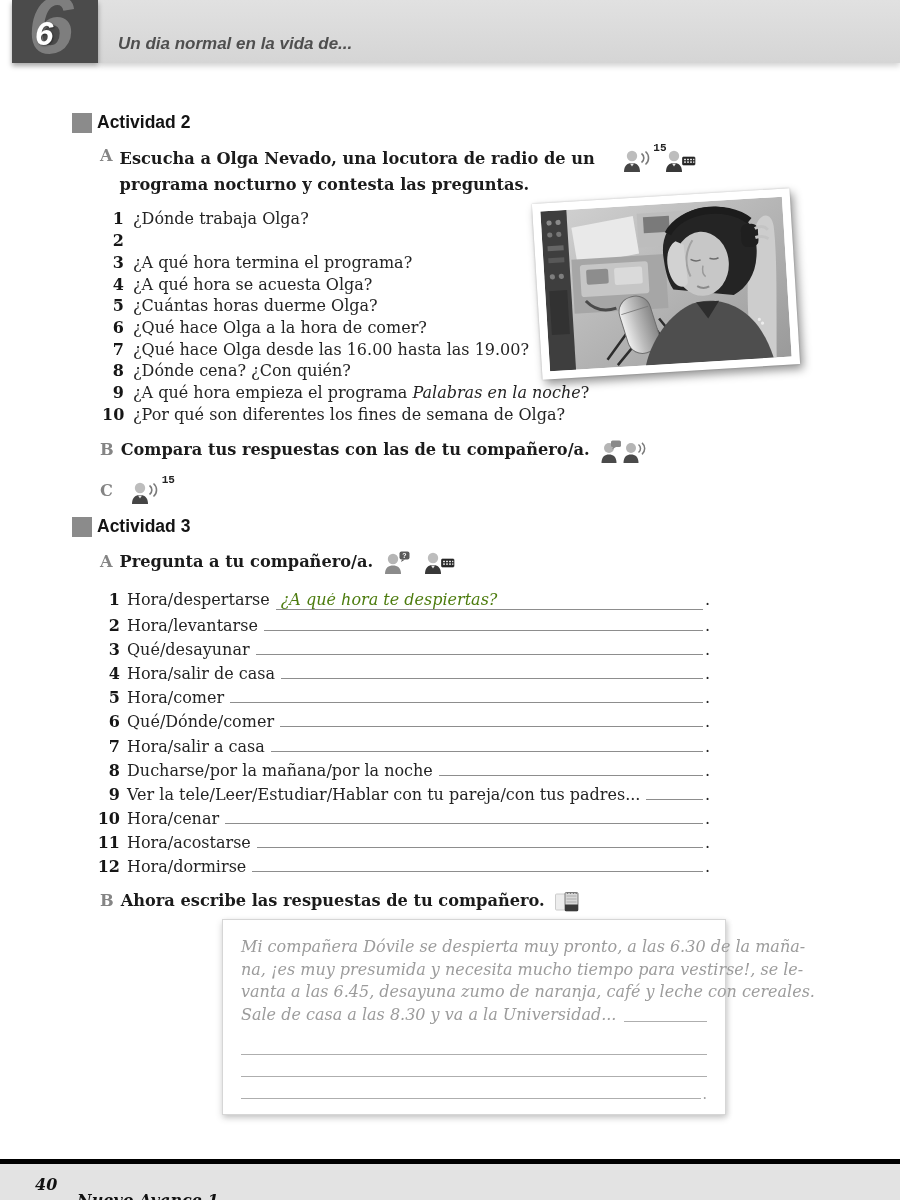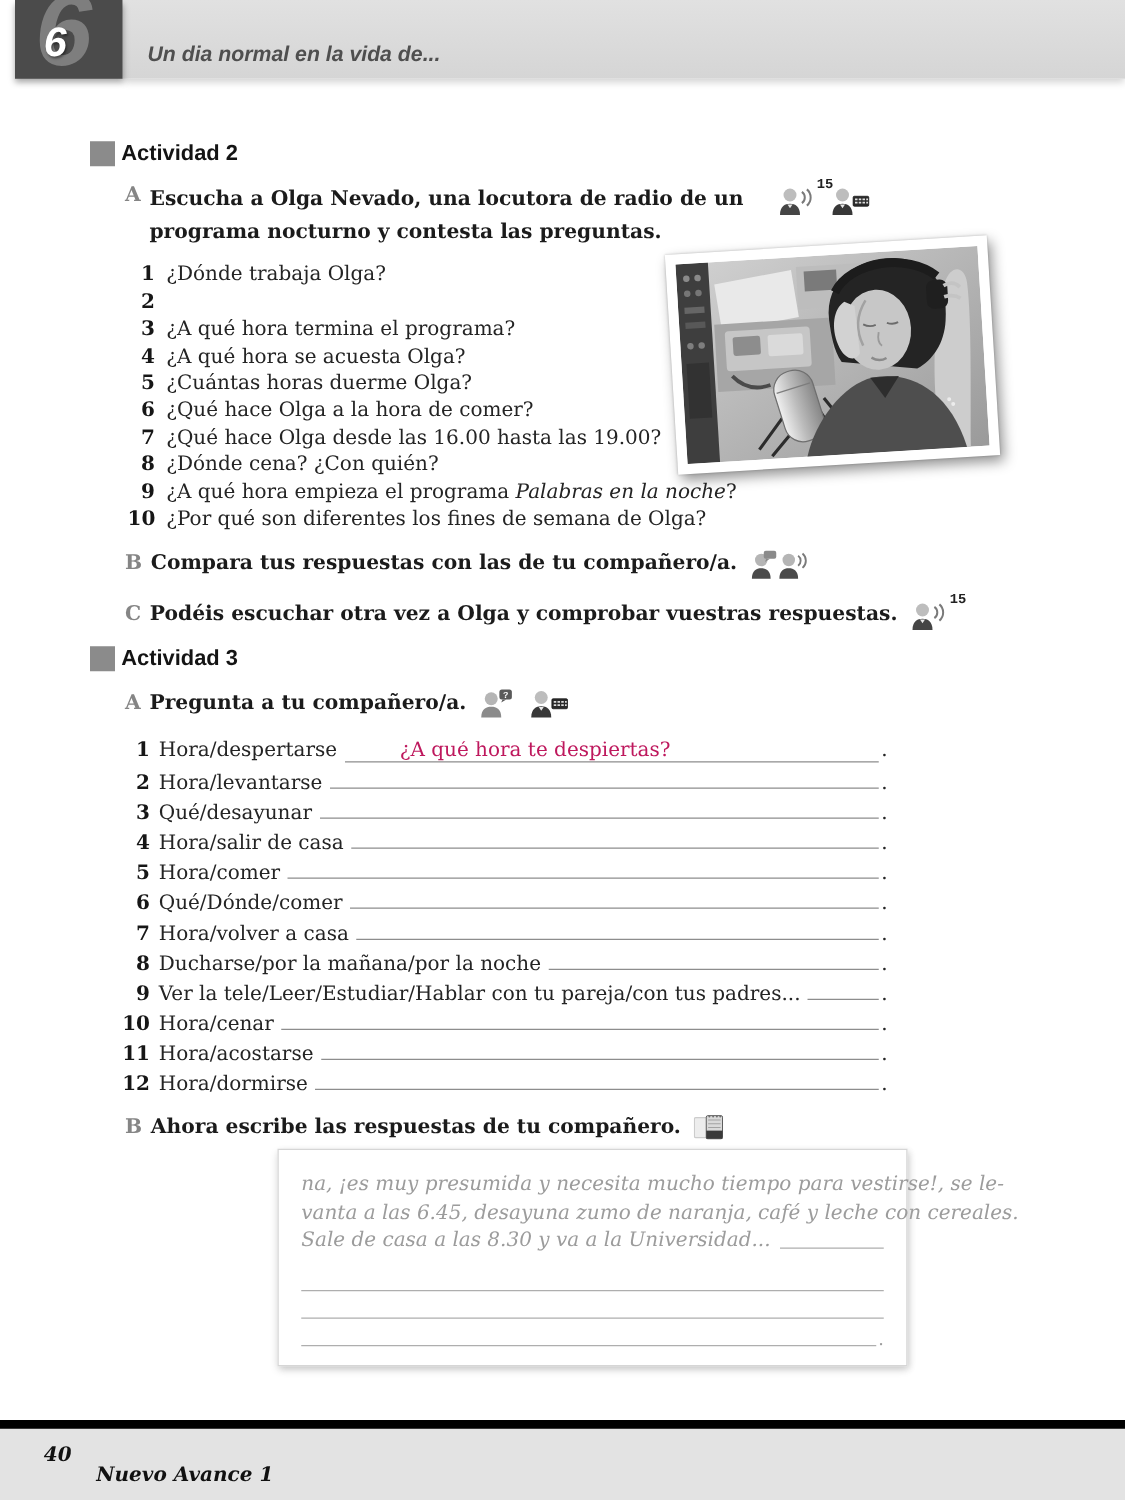--- a/index.html
+++ b/index.html
@@ -52,21 +52,21 @@
   .instrA3 { margin-top:12px; margin-left:28px; display:flex; align-items:center; }
   .instrB3 { margin-top:9px; margin-left:28px; display:flex; align-items:center; }
 
   
   .prompts { margin-top:17px; margin-left:20px; width:618px; }
   .p-row { display:flex; align-items:baseline; height:24.1px; font-size:16px; color:#242424; }
   .p-num { width:28px; text-align:right; font-weight:bold; margin-right:7px; flex:none; color:#161616; }
   .p-label { flex:none; }
   .p-line { flex:1; margin-left:6px; border-bottom:1px solid #8d8d8d; height:17px;
     display:flex; align-items:flex-end; overflow:hidden; }
-  .hand { color:#be185d; font-size:16px; line-height:19px; padding-left:5px; white-space:nowrap;margin-left:39px; }
+  .hand { font-style:italic; color:#4d7c0f; font-size:16px; line-height:19px; padding-left:5px; white-space:nowrap; }
   .p-dot { margin-left:2px; flex:none; }
 
   
   .photo { position:absolute; left:537px; top:196px; width:258px; height:176px;
     background:#fff; padding:8px; transform:rotate(-3.5deg);
     box-shadow:3px 5px 10px rgba(0,0,0,.42), 0 0 2px rgba(0,0,0,.25); z-index:1; }
   .photo svg { display:block; width:242px; height:160px; }
 
   
   .ex-box { position:absolute; left:222px; top:919px; width:504px;
@@ -74,22 +74,22 @@
     box-shadow:0 3px 7px rgba(0,0,0,.16), 2px 2px 5px rgba(0,0,0,.10); }
   .ex-line { font-size:16px; font-style:italic; color:#9c9c9c; line-height:22.6px; white-space:nowrap; }
   .ex-last { display:flex; align-items:center; }
   .ex-fill { flex:1; border-bottom:1px solid #aeaeae; height:14px; margin-left:8px; }
   .ex-rules { margin-top:7px; }
   .ex-rule-row { display:flex; align-items:flex-end; height:22px; }
   .ex-rule { flex:1; border-bottom:1px solid #aeaeae; }
   .ex-period { color:#9c9c9c; font-size:14px; margin-left:2px; line-height:10px; }
 
   
-  .footer { position:absolute; left:0; right:0; bottom:0; height:64px;
-    background:#e3e3e3; border-top:7px solid #000000; }
+  .footer { position:absolute; left:0; right:0; bottom:0; height:41px;
+    background:#e3e3e3; border-top:5px solid #000000; }
   .footer-num { position:absolute; left:35px; top:11px;
     font-style:italic; font-weight:bold; font-size:16px; color:#111; }
   .footer-title { position:absolute; left:77px; top:27px;
     font-style:italic; font-weight:bold; font-size:16px; color:#111; }
 
   
   .icon-wrap { position:relative; display:inline-block; line-height:0; }
   .icon { display:block; }
   .track { position:absolute; top:-6px; right:-15px;
     font-family:Liberation Mono, monospace; font-weight:bold; font-size:11px; color:#222; line-height:1; }
@@ -271,21 +271,20 @@
             <path d="M23.5,23 C23.5,16.6 27,14.6 31,14.6 C35,14.6 38.5,16.6 38.5,23 Z" fill="#4a4a4a"></path>
             <path d="M38.5,4.5 a5,5 0 0 1 0,8" stroke="#7a7a7a" fill="none" stroke-width="1.5"></path>
             <path d="M42,2.8 a7.5,7.5 0 0 1 0,11.5" stroke="#7a7a7a" fill="none" stroke-width="1.5"></path>
           </svg>
         </span>
       </span>
     </div>
 
     <div class="instrC instr">
       <span class="letter">C</span>
-      <span>Podéis escuchar otra vez a Olga y comprobar vuestras respuestas.</span>
       <span class="inline-icons">
         <span class="icon-wrap">
           <svg class="icon" width="30" height="24" viewBox="0 0 30 24">
             <circle cx="10" cy="7" r="5.2" fill="#bdbdbd"></circle>
             <path d="M2,23 C2,16.2 5.7,14 10,14 C14.3,14 18,16.2 18,23 Z" fill="#454545"></path>
             <path d="M8,14.5 L10,17.5 L12,14.5 Z" fill="#e8e8e8"></path>
             <path d="M19.5,4.5 a5.5,5.5 0 0 1 0,9" stroke="#7a7a7a" fill="none" stroke-width="1.6"></path>
             <path d="M23.5,2.5 a8.5,8.5 0 0 1 0,13" stroke="#7a7a7a" fill="none" stroke-width="1.6"></path>
           </svg>
           <span class="track">15</span>
@@ -366,21 +365,21 @@
           <span class="p-dot">.</span>
         </div>
         <div class="p-row">
           <span class="p-num">6</span>
           <span class="p-label">Qué/Dónde/comer</span>
           <span class="p-line"></span>
           <span class="p-dot">.</span>
         </div>
         <div class="p-row">
           <span class="p-num">7</span>
-          <span class="p-label">Hora/volver a casa</span>
+          <span class="p-label">Hora/salir a casa</span>
           <span class="p-line"></span>
           <span class="p-dot">.</span>
         </div>
         <div class="p-row">
           <span class="p-num">8</span>
           <span class="p-label">Ducharse/por la mañana/por la noche</span>
           <span class="p-line"></span>
           <span class="p-dot">.</span>
         </div>
         <div class="p-row">
@@ -426,20 +425,21 @@
             <circle cx="18.5" cy="3.2" r="0.8" fill="#6f6f6f"></circle>
               <circle cx="21.2" cy="3.2" r="0.8" fill="#6f6f6f"></circle>
           </svg>
         </span>
       </span>
     </div>
   </section>
 
   <div class="ex-box">
     <div>
+        <div class="ex-line">Mi compañera Dóvile se despierta muy pronto, a las 6.30 de la maña-</div>
         <div class="ex-line">na, ¡es muy presumida y necesita mucho tiempo para vestirse!, se le-</div>
         <div class="ex-line">vanta a las 6.45, desayuna zumo de naranja, café y leche con cereales.</div>
       </div>
     <div class="ex-line ex-last">
       <span>Sale de casa a las 8.30 y va a la Universidad...</span>
       <span class="ex-fill"></span>
     </div>
     <div class="ex-rules">
         <div class="ex-rule-row">
           <div class="ex-rule"></div>

